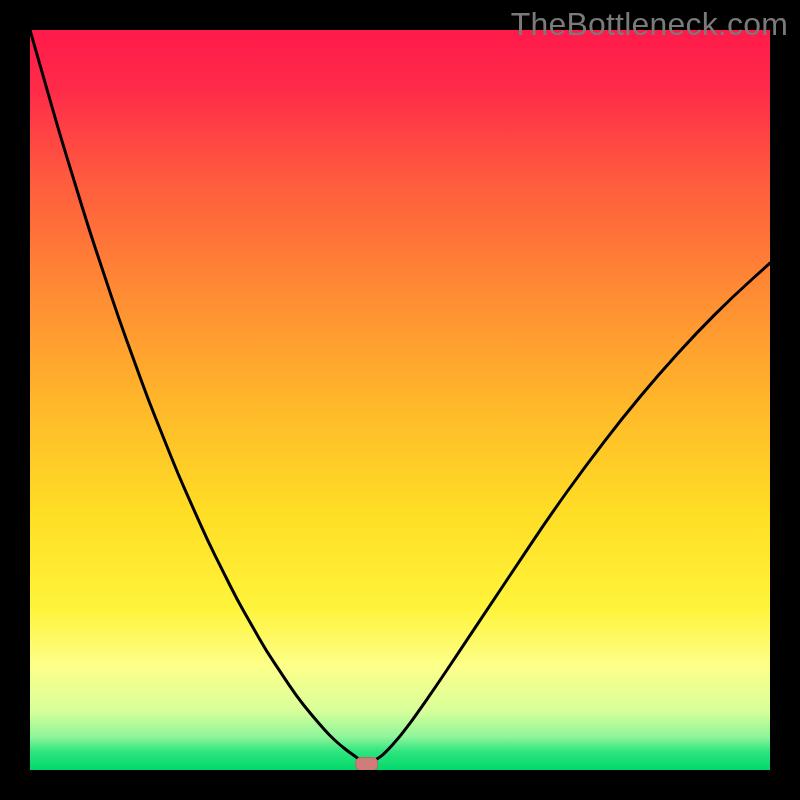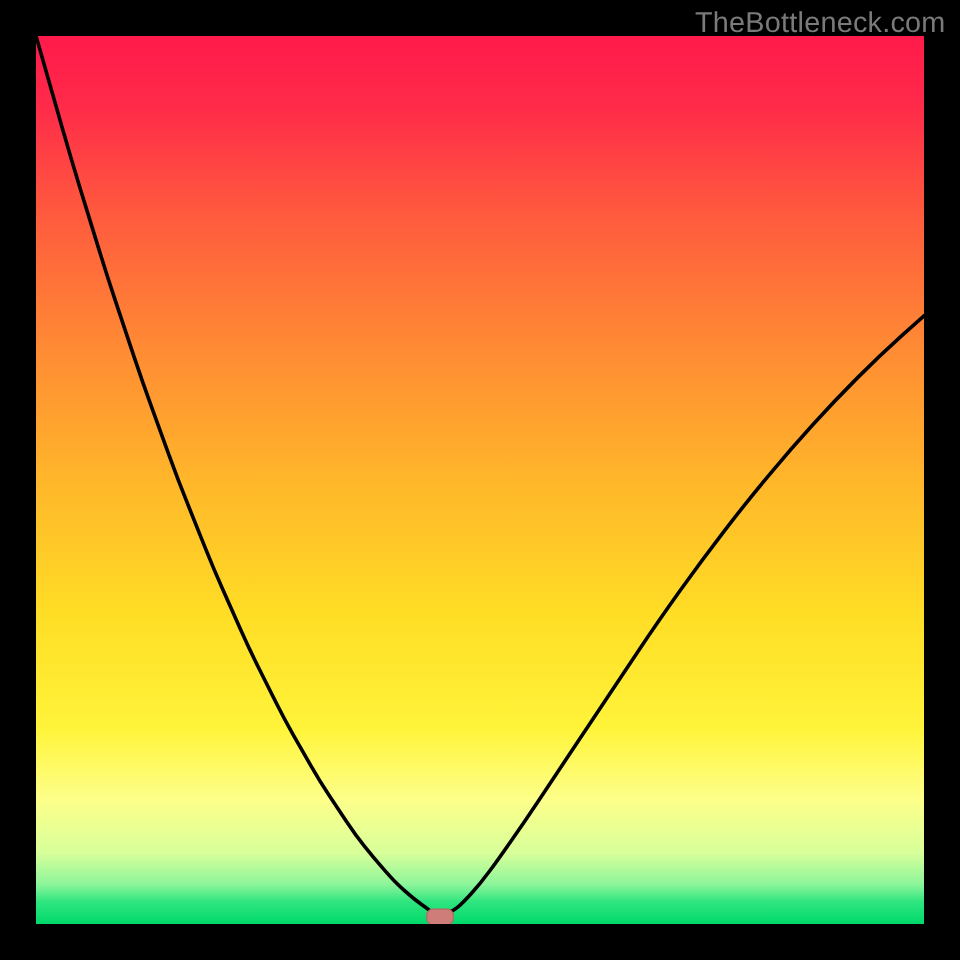--- a/index.html
+++ b/index.html
@@ -25,21 +25,21 @@
     top: 30px;
     width: 740px;
     height: 740px;
     overflow: hidden;
   }
   .watermark {
     position: absolute;
     top: 6px;
     right: 12px;
     color: #7a7a7a;
-    font-size: 24px;
+    font-size: 32px;
     font-weight: 500;
     letter-spacing: 0.2px;
     user-select: none;
   }
   svg { display: block; }
 </style>
 </head>
 <body>
 
 <div class="frame">

